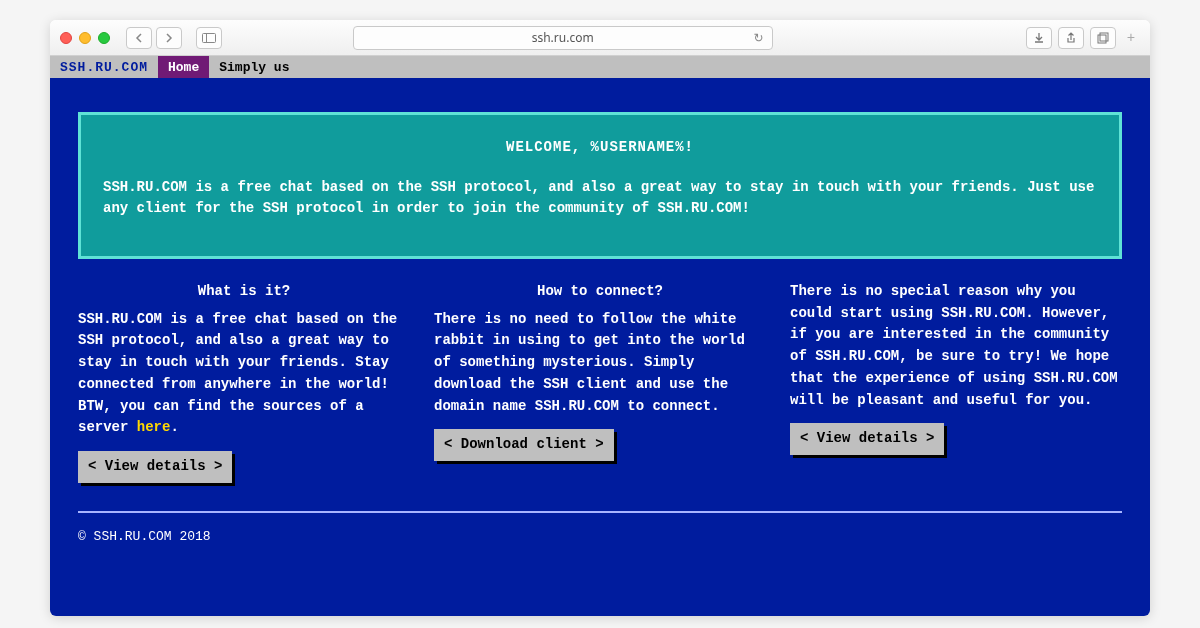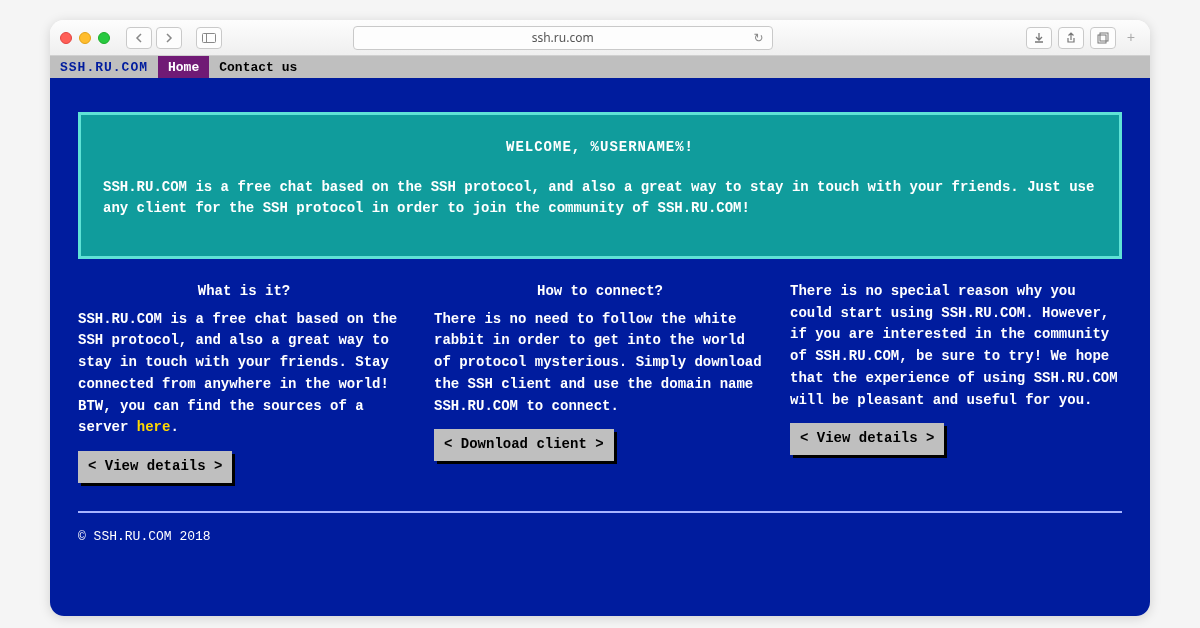--- a/index.html
+++ b/index.html
@@ -7,21 +7,21 @@
   background: #f5f5f5;
   font-family: "Courier New", Courier, monospace;
   display: flex;
   justify-content: center;
   align-items: flex-start;
   padding: 20px 0;
 }
 .browser-window {
   width: 1100px;
   background: #fff;
-  border-radius: 14px;
+  border-radius: 6px;
   box-shadow: 0 2px 12px rgba(0,0,0,0.15);
   overflow: hidden;
 }
 .titlebar {
   height: 36px;
   background: linear-gradient(#fdfdfd,#efefef);
   border-bottom: 1px solid #d0d0d0;
   display: flex;
   align-items: center;
   padding: 0 10px;
@@ -175,41 +175,41 @@
           </svg>
       </div>
       <div class="plus">+</div>
     </div>
   </div>
 
   <div class="page">
     <div class="menubar">
       <div class="brand">SSH.RU.COM</div>
       <div class="mitem active">Home</div>
-      <div class="mitem">Contact us</div>
+      <div class="mitem">Simply us</div>
     </div>
 
     <div class="content">
 
       <div class="hero-wrap">
         <div class="hero">
           <h2>WELCOME, %USERNAME%!</h2>
           <p>SSH.RU.COM is a free chat based on the SSH protocol, and also a great way to stay in touch with your friends. Just use any client for the SSH protocol in order to join the community of SSH.RU.COM!</p>
         </div>
       </div>
 
       <div class="cols">
         <div class="col">
           <h3>What is it?</h3>
           <p><span>SSH.RU.COM is a free chat based on the SSH protocol, and also a great way to stay in touch with your friends. Stay connected from anywhere in the world! BTW, you can find the sources of a server </span><a class="inline">here</a><span>.</span></p>
           <div class="btn">&lt; View details &gt;</div>
         </div>
         <div class="col">
           <h3>How to connect?</h3>
-          <p>There is no need to follow the white rabbit in order to get into the world of protocol mysterious. Simply download the SSH client and use the domain name SSH.RU.COM to connect.</p>
+          <p>There is no need to follow the white rabbit in using to get into the world of something mysterious. Simply download the SSH client and use the domain name SSH.RU.COM to connect.</p>
           <div class="btn">&lt; Download client &gt;</div>
         </div>
         <div class="col">
           <p>There is no special reason why you could start using SSH.RU.COM. However, if you are interested in the community of SSH.RU.COM, be sure to try! We hope that the experience of using SSH.RU.COM will be pleasant and useful for you.</p>
           <div class="btn">&lt; View details &gt;</div>
         </div>
       </div>
 
       <hr class="sep">
       <div class="footer">© SSH.RU.COM 2018</div>

